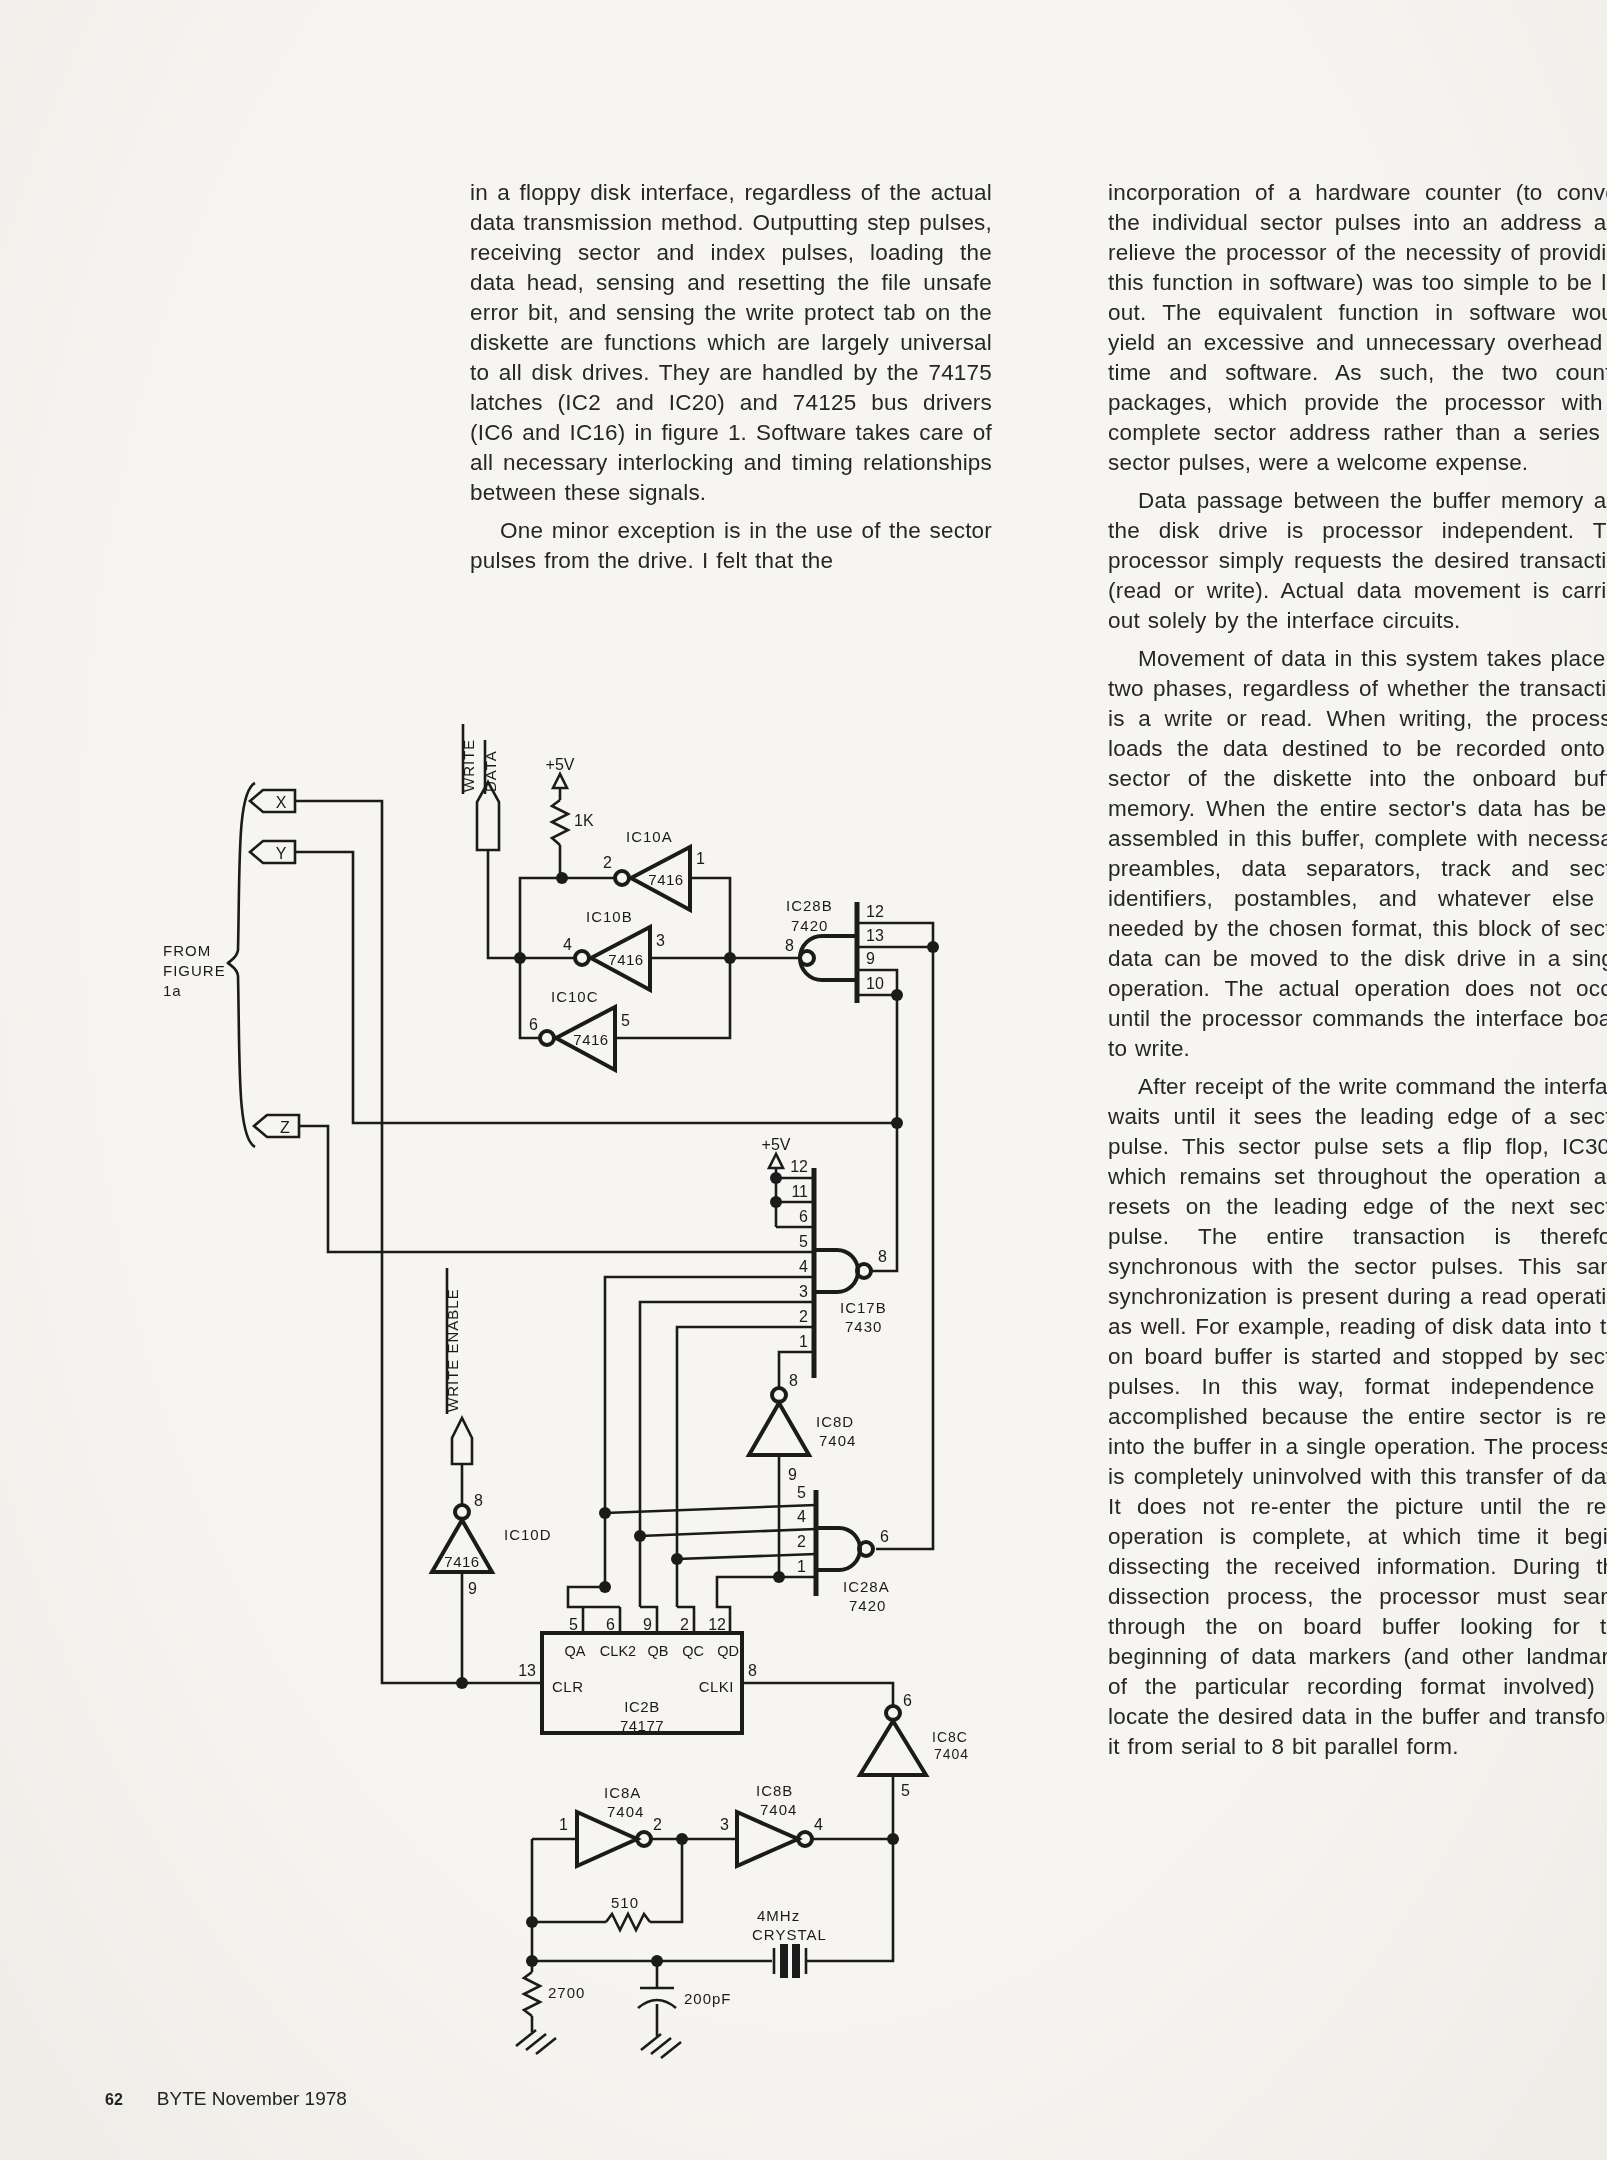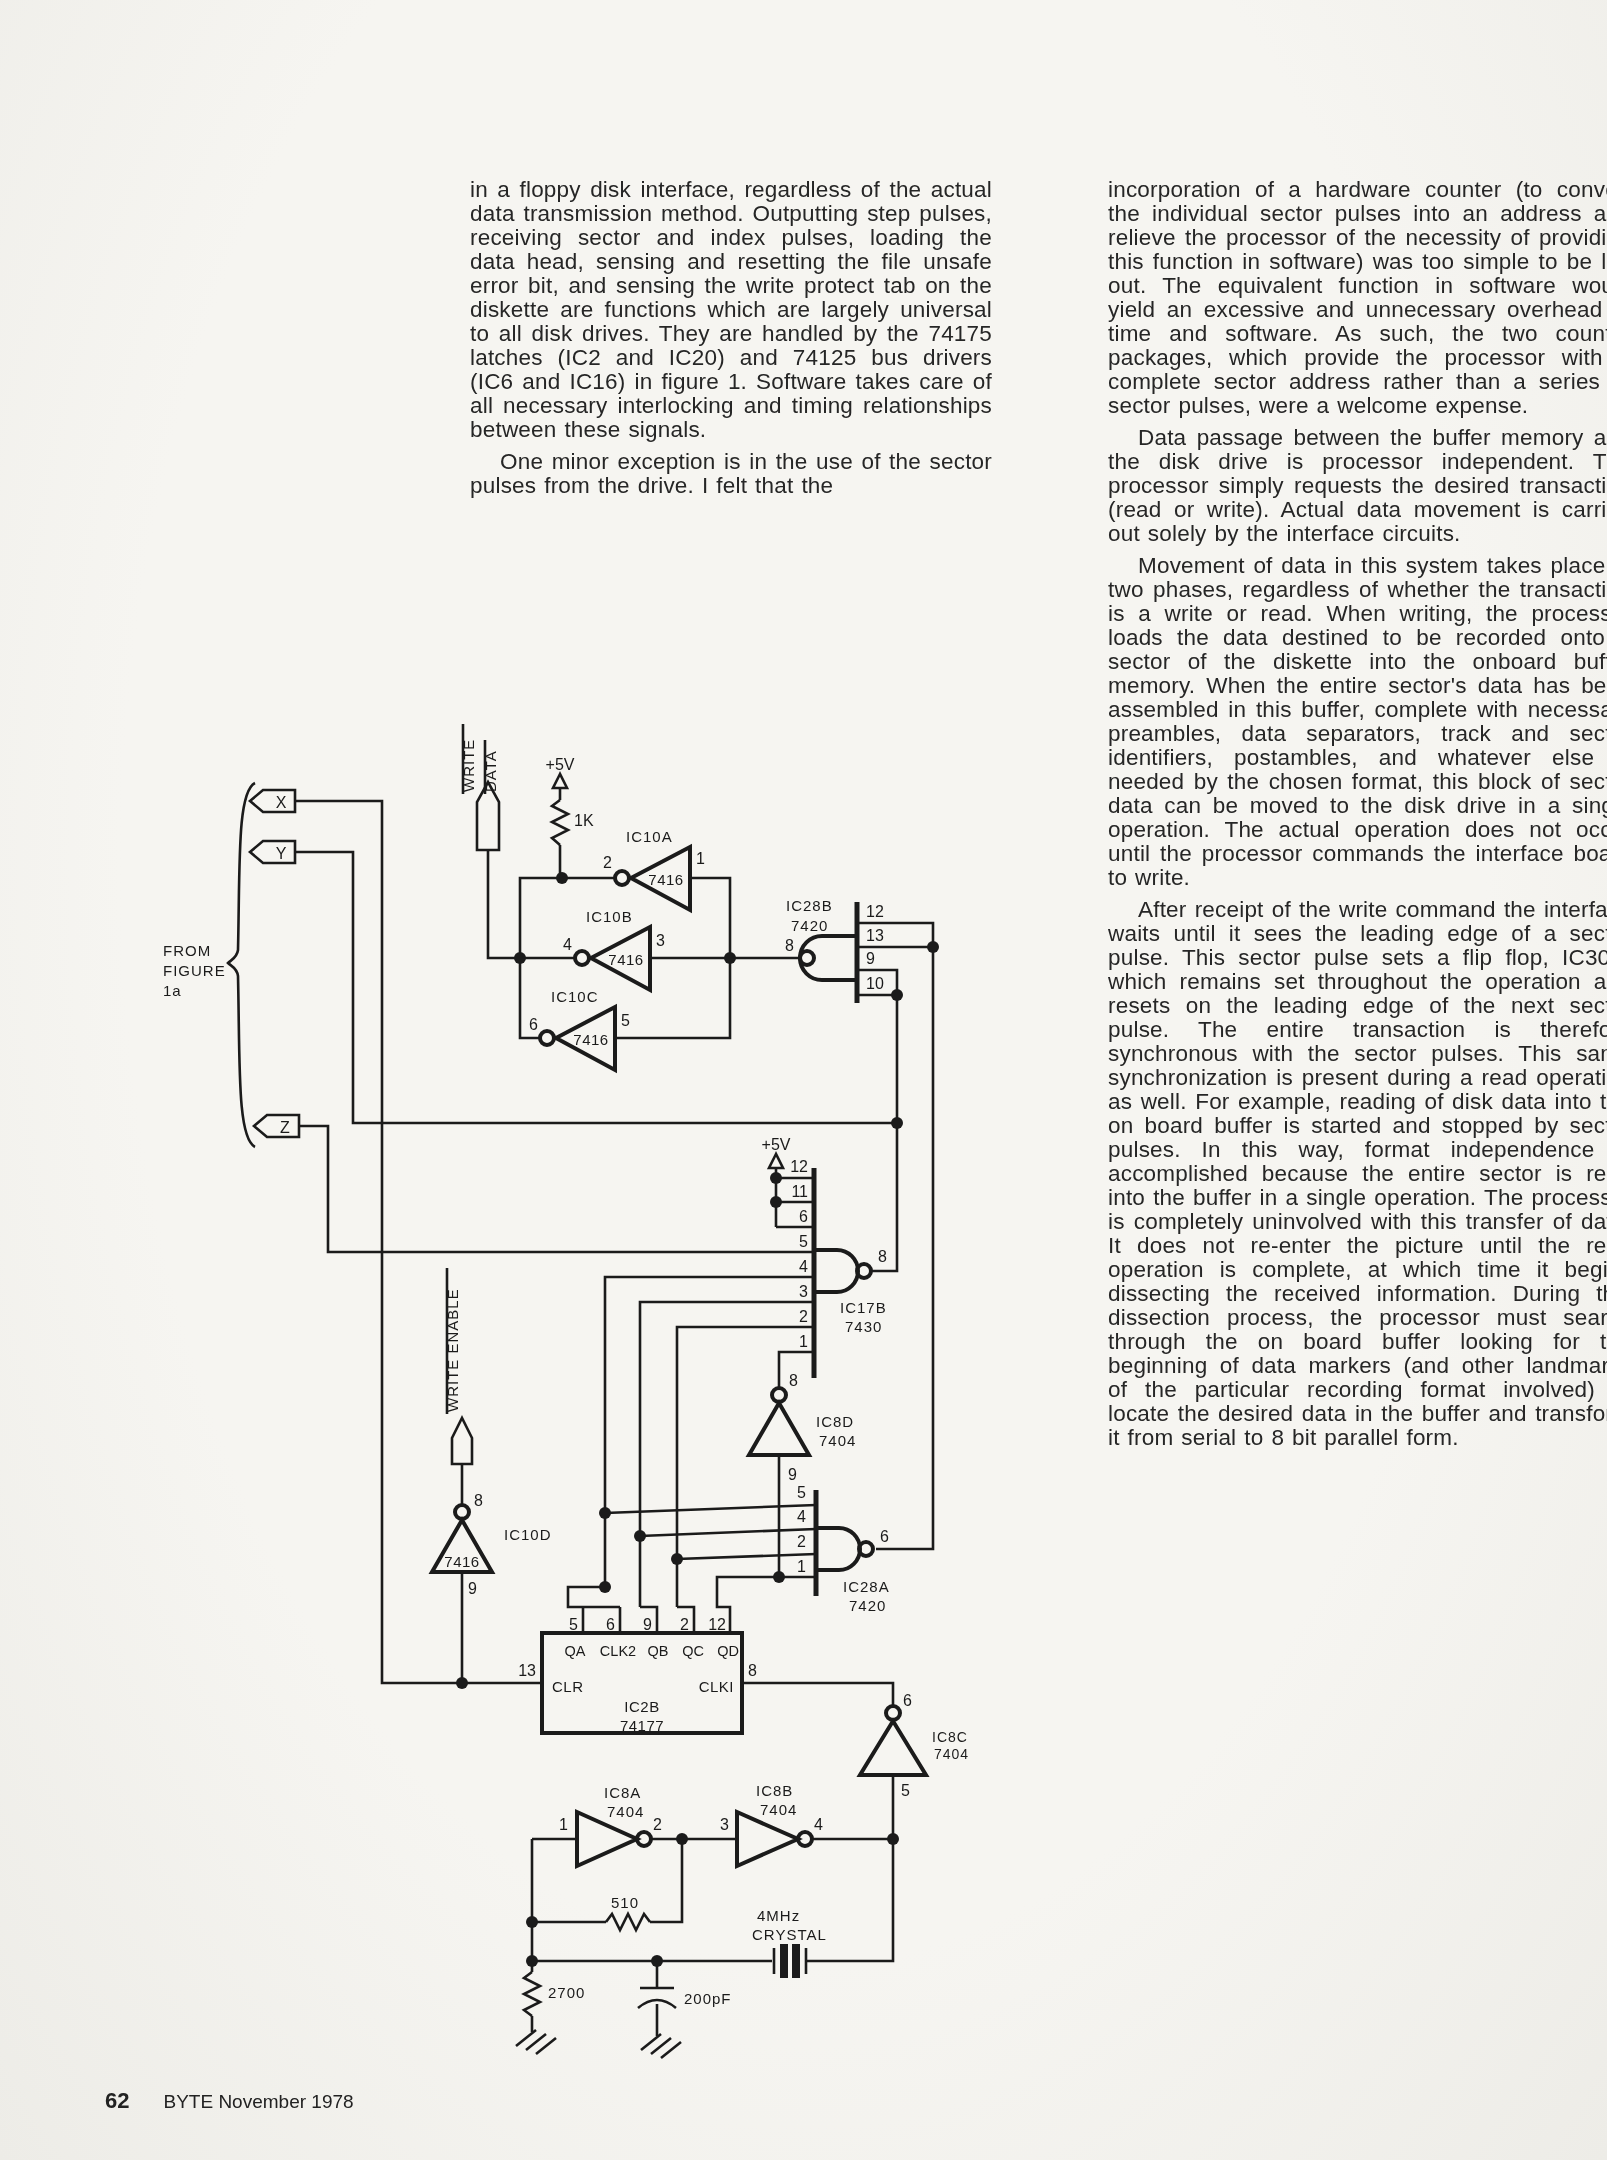--- a/index.html
+++ b/index.html
@@ -2,30 +2,30 @@
 <html><head>
 <meta charset="utf-8">
 <style>
   html,body{margin:0;padding:0;background:#888;}
   #page{
     position:relative;width:1607px;height:2160px;margin:0 auto;
     background:#f4f3ef;
     background-image:radial-gradient(ellipse at 50% 40%, #f6f5f1 60%, #edecE7 100%);
     font-family:"Liberation Sans", sans-serif;color:#232323;overflow:hidden;
   }
-  .col{position:absolute;text-align:justify;font-size:22.5px;line-height:24px;
+  .col{position:absolute;text-align:justify;font-size:22.5px;line-height:30px;
        letter-spacing:.2px;word-spacing:1.5px;color:#262626;}
   .col p{margin:0;}
   .col p.indent{text-indent:30px;margin-top:8px;}
   #col-left{left:470px;top:178px;width:522px;}
   #col-right{left:1108px;top:178px;width:524px;}
   #caption{position:absolute;left:110px;top:1986px;width:330px;
     font-style:italic;font-size:25px;line-height:34px;color:#2c2c2c;}
   #footer{position:absolute;left:105px;top:2088px;font-size:19px;color:#222;}
-  #footer .pg{font-weight:bold;font-size:22px;margin-right:34px;}
+  #footer .pg{font-weight:bold;font-size:16px;margin-right:34px;}
   svg text{fill:#1b1b1b;font-family:"Liberation Sans",sans-serif;}
   .wire{stroke:#1b1b1b;stroke-width:2.6;fill:none;}
   .thick{stroke:#1b1b1b;stroke-width:5;fill:none;}
   .body{stroke:#1b1b1b;stroke-width:4;fill:none;}
   .dot{fill:#1b1b1b;}
   .lbl{font-size:15px;letter-spacing:1px;}
   .num{font-size:16px;}
   .inlbl{font-size:15px;letter-spacing:.5px;}
 </style>
 </head>

